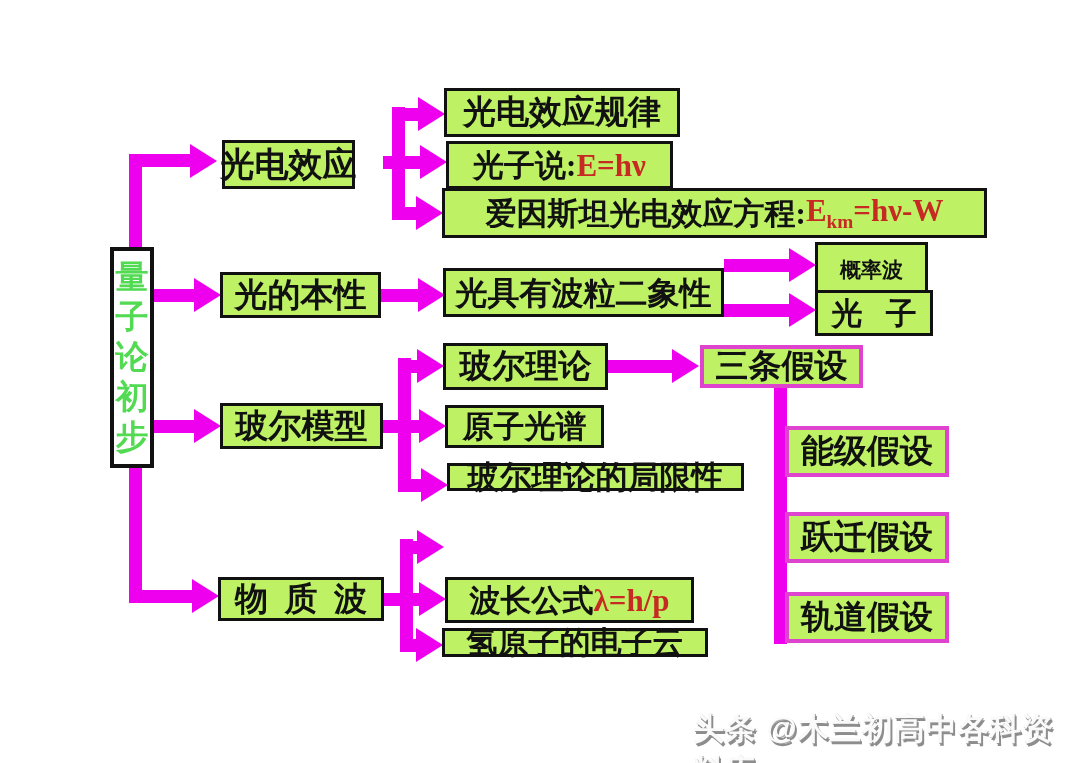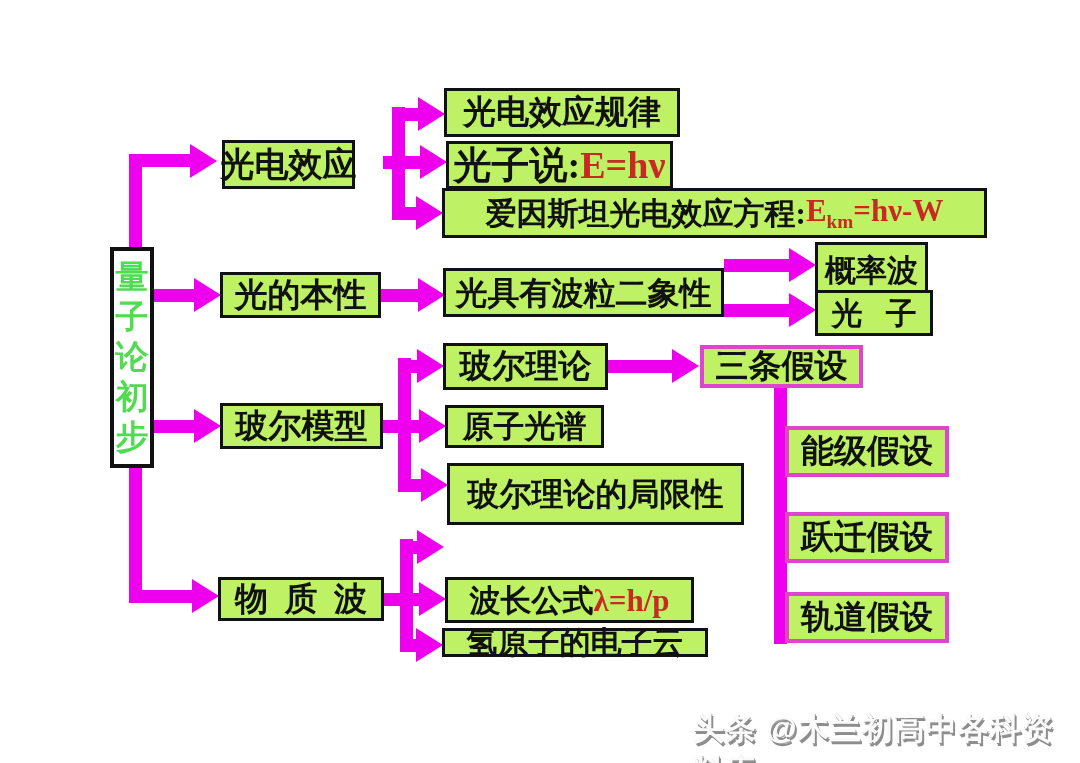--- a/index.html
+++ b/index.html
@@ -125,57 +125,57 @@
   </div>
 
   <div class="node" style="left:222px;top:140px;width:133px;height:49px;font-size:34px">
     <span>光电效应</span>
   </div>
 
   <div class="node" style="left:444px;top:88px;width:236px;height:49px;font-size:33px">
     <span>光电效应规律</span>
   </div>
 
-  <div class="node" style="left:446px;top:141px;width:227px;height:48px;font-size:38px">
+  <div class="node" style="left:446px;top:141px;width:227px;height:48px;font-size:31px">
     <span>光子说:</span><span class="red">E=hν</span>
   </div>
 
   <div class="node" style="left:442px;top:188px;width:545px;height:50px;font-size:31px">
     <span>爱因斯坦光电效应方程:</span><span class="red"><span>E</span><sub>km</sub><span>=hν-W</span></span>
   </div>
 
   <div class="node" style="left:220px;top:272px;width:161px;height:46px;font-size:33px">
     <span>光的本性</span>
   </div>
 
   <div class="node" style="left:443px;top:268px;width:281px;height:49px;font-size:32px">
     <span>光具有波粒二象性</span>
   </div>
 
-  <div class="node" style="left:815px;top:242px;width:113px;height:56px;font-size:31px">
+  <div class="node" style="left:815px;top:242px;width:113px;height:56px;font-size:21px">
     <span>概率波</span>
   </div>
 
   <div class="node" style="left:815px;top:290px;width:118px;height:46px;font-size:31px">
     <span>光   子</span>
   </div>
 
   <div class="node" style="left:220px;top:403px;width:163px;height:46px;font-size:33px">
     <span>玻尔模型</span>
   </div>
 
   <div class="node" style="left:443px;top:343px;width:165px;height:47px;font-size:33px">
     <span>玻尔理论</span>
   </div>
 
   <div class="node" style="left:445px;top:405px;width:159px;height:43px;font-size:31px">
     <span>原子光谱</span>
   </div>
 
-  <div class="node" style="left:447px;top:463px;width:297px;height:62px;font-size:32px">
+  <div class="node" style="left:447px;top:463px;width:297px;height:28px;font-size:32px">
     <span>玻尔理论的局限性</span>
   </div>
 
   <div class="node pink" style="left:700px;top:345px;width:163px;height:43px;font-size:33px">
     <span>三条假设</span>
   </div>
 
   <div class="node pink" style="left:785px;top:426px;width:164px;height:51px;font-size:33px">
     <span>能级假设</span>
   </div>

